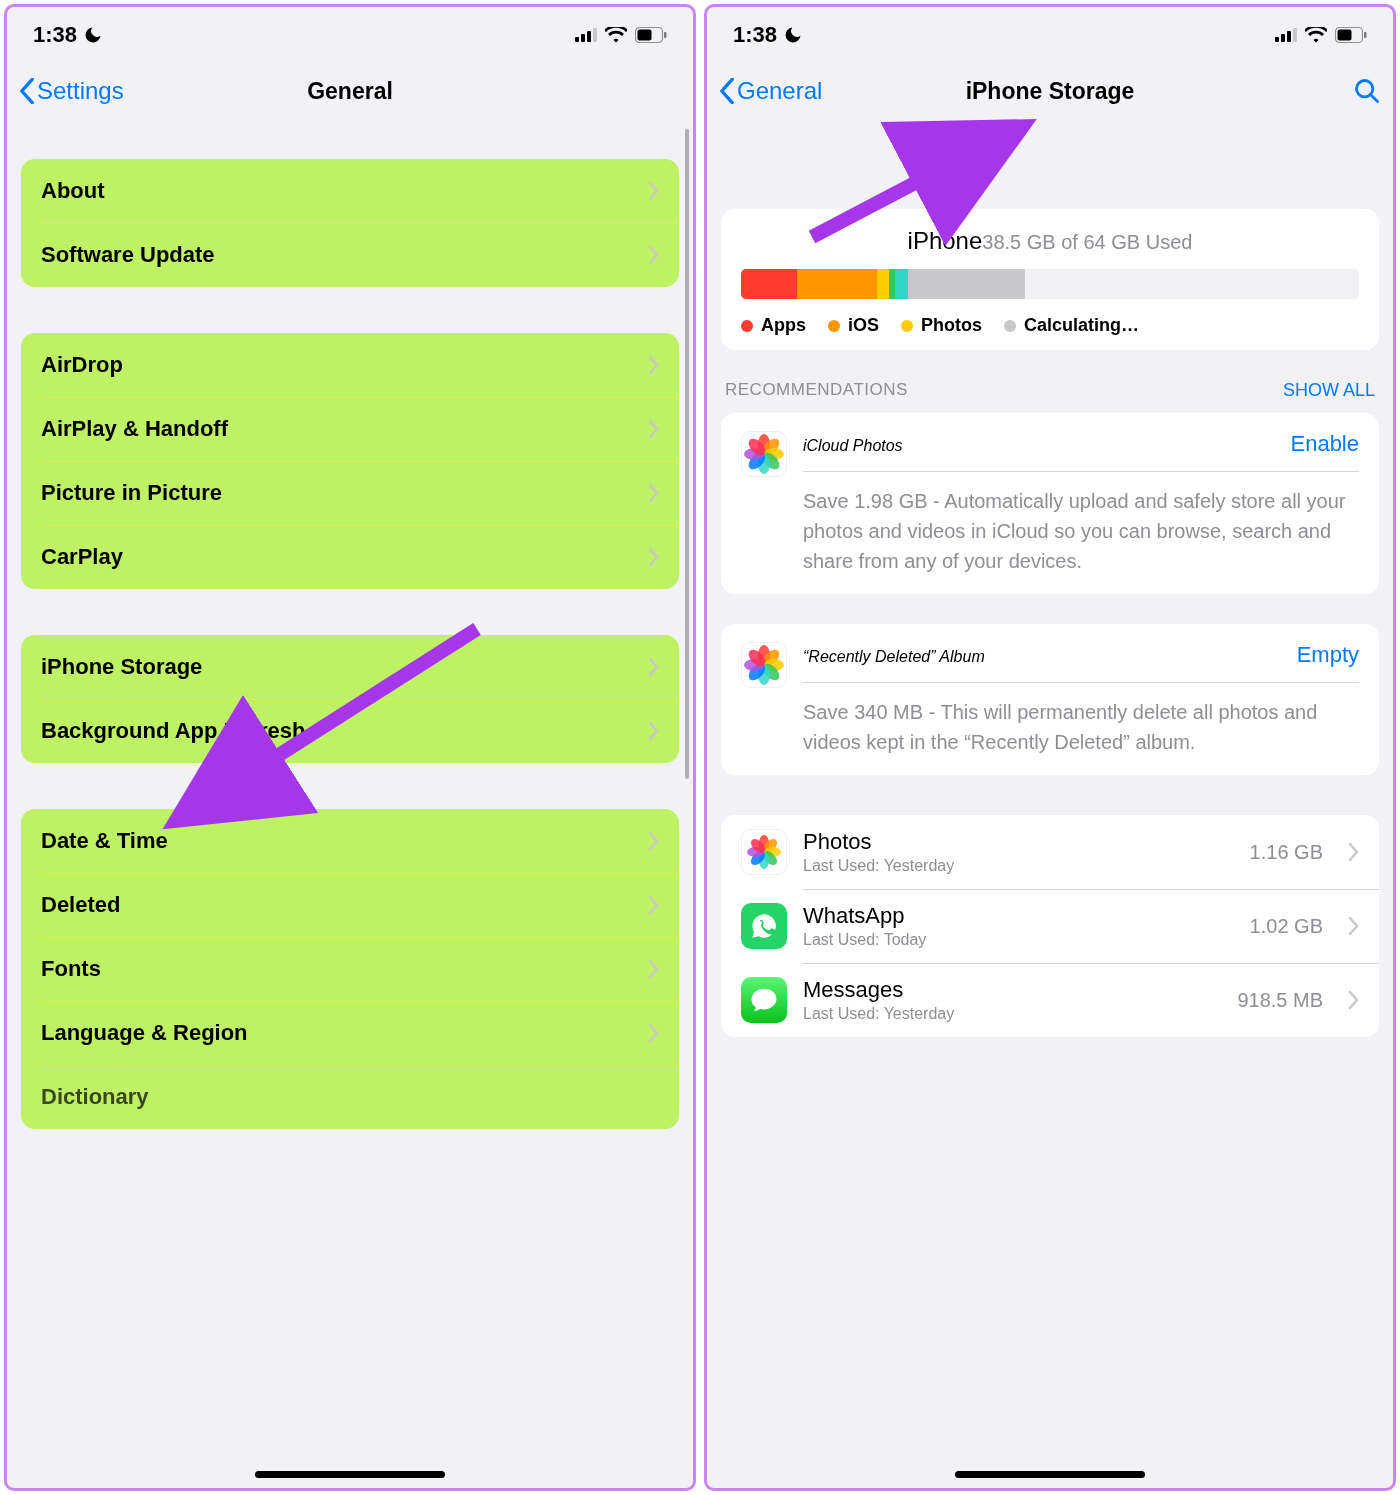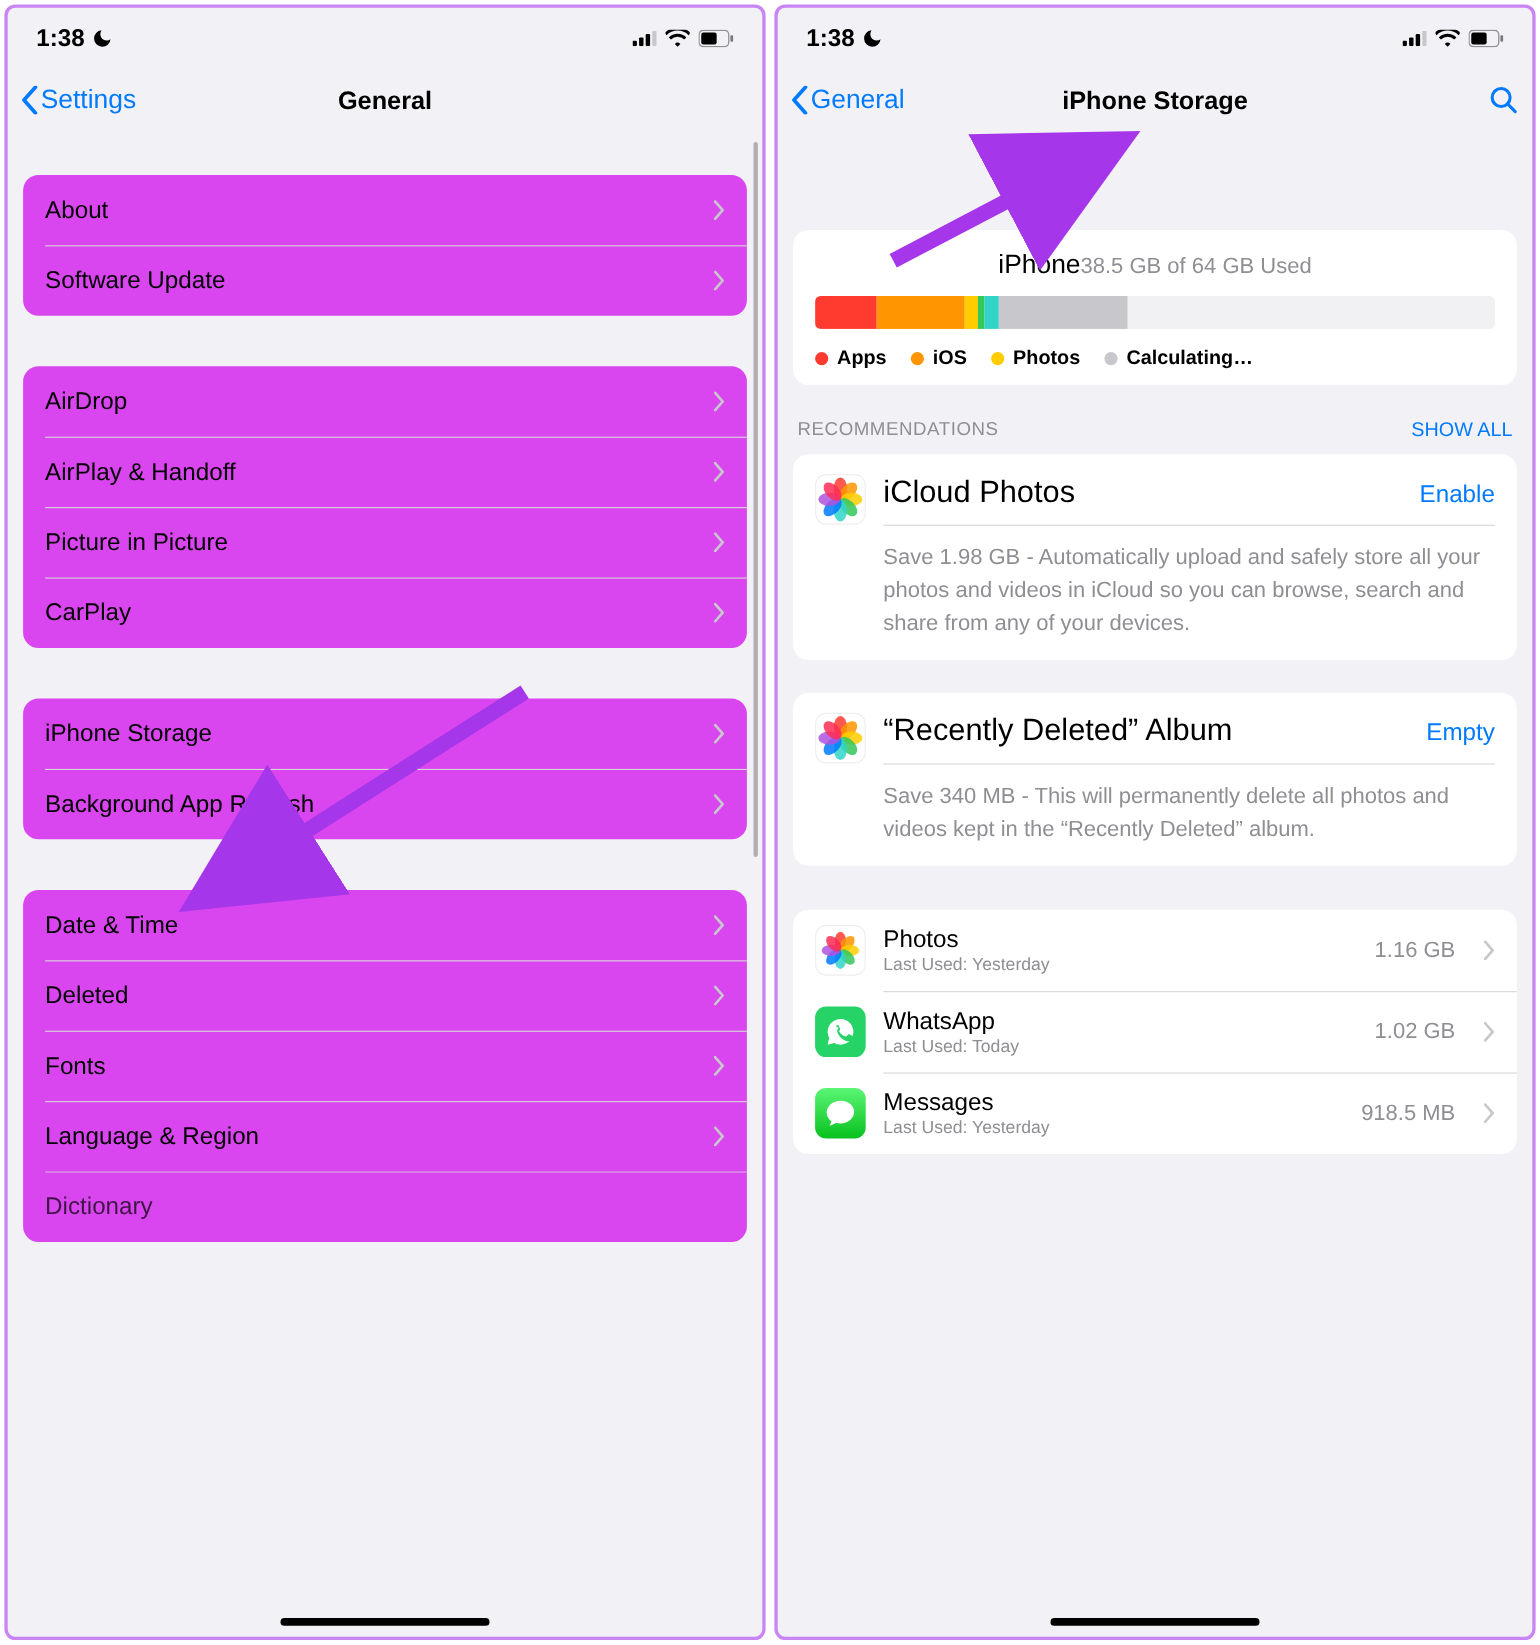--- a/index.html
+++ b/index.html
@@ -67,23 +67,24 @@
   .nav-right { width:40px; display:flex; justify-content:flex-end; }
   
   .content {
     flex:1;
     overflow:hidden;
     position:relative;
     padding: 0 14px;
   }
   .group {
     margin-top: 46px;
-    background:#d946ef;
+    background:#bef264;
     border-radius: 14px;
     overflow:hidden;
+    font-weight:bold;
   }
   .group.first-left { margin-top: 40px; }
   .row {
     display:flex;
     align-items:center;
     min-height: 64px;
     padding: 0 20px;
     font-size: 22px;
     position:relative;
   }
@@ -148,21 +149,21 @@
   }
   .rec-card + .rec-card { margin-top: 30px; }
   .rec-icon {
     width:46px; height:46px;
     border-radius:10px;
     display:flex; align-items:center; justify-content:center;
     flex-shrink:0;
   }
   .rec-body { flex:1; }
   .rec-head { display:flex; justify-content:space-between; align-items:baseline; }
-  .rec-title { font-size:28px; font-weight:500; }
+  .rec-title { font-size:16px; font-weight:500;font-style:italic; }
   .rec-action { color: var(--ios-blue); font-size:22px; }
   .rec-divider { height:1px; background: var(--ios-separator); margin: 14px 0; }
   .rec-desc { color: var(--ios-gray-text); font-size:20px; line-height:1.5; }
   .app-list {
     margin-top: 40px;
     background:#fff;
     border-radius:14px;
     overflow:hidden;
   }
   .app-row {

